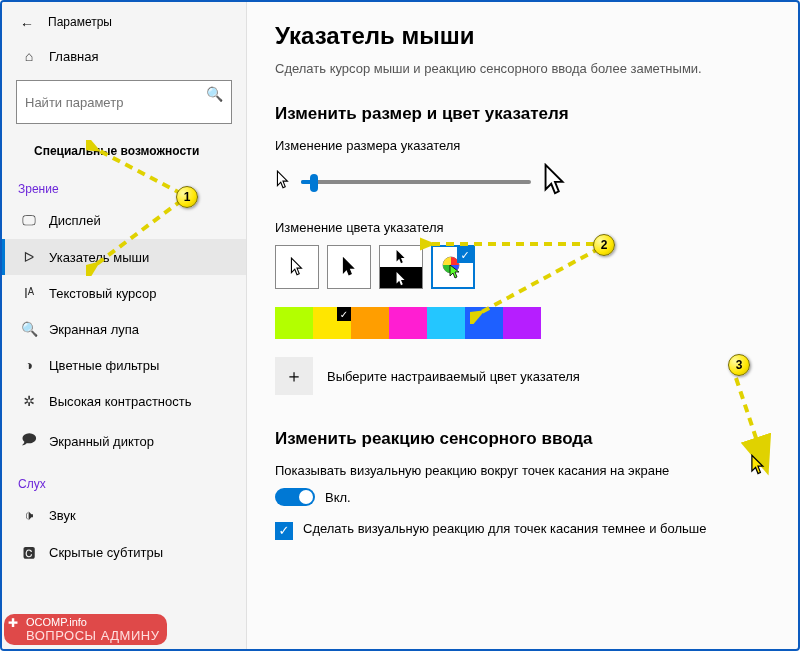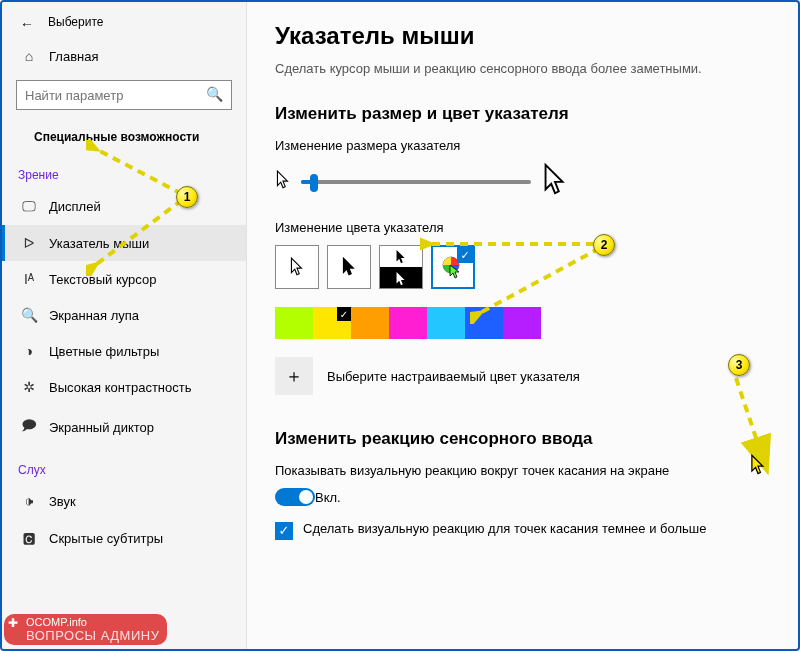--- a/index.html
+++ b/index.html
@@ -4,21 +4,21 @@
 <style>
 * { box-sizing: border-box; margin: 0; padding: 0; }
 body { font-family: "Segoe UI", Arial, sans-serif; font-size: 13px; color: #000; background: #fff; width: 800px; height: 651px; overflow: hidden; position: relative; }
 .window { display: flex; width: 100%; height: 100%; border: 2px solid #0b5bbf; border-radius: 4px; overflow: hidden; background: #fbfbfb; }
 .sidebar { width: 245px; background: #f5f5f5; border-right: 1px solid #e0e0e0; display: flex; flex-direction: column; padding-top: 4px; overflow: hidden; }
 .sb-top { display: flex; align-items: center; gap: 14px; padding: 8px 14px 8px 18px; }
 .sb-top .back { font-size: 14px; }
 .sb-title { font-size: 12px; }
 .home-row { display: flex; align-items: center; gap: 12px; padding: 10px 16px; }
 .search { margin: 6px 14px 10px 14px; position: relative; }
-.search input { width: 100%; height: 30px; padding: 4px 28px 4px 8px; border: 1px solid #888; background: #fff; font-size: 13px; outline: none; }
+.search input { width: 100%; height: 44px; padding: 4px 28px 4px 8px; border: 1px solid #888; background: #fff; font-size: 13px; outline: none; }
 .search .mag { position: absolute; right: 8px; top: 6px; font-size: 14px; color: #444; }
 .cat-head { padding: 10px 32px; font-size: 12px; font-weight: 600; color: #000; }
 .group-label { padding: 14px 16px 6px 16px; font-size: 12px; color: #6d28d9; }
 .nav-item { display: flex; align-items: center; gap: 12px; padding: 10px 16px; cursor: pointer; font-size: 13px; border-left: 3px solid transparent; }
 .nav-item.active { background: #e7e7e7; border-left: 3px solid #0078d4; }
 .nav-item .ico { width: 16px; text-align: center; font-size: 14px; color: #333; }
 .content { flex: 1; padding: 20px 28px 0 28px; overflow-y: auto; }
 h1 { font-weight: 600; font-size: 24px; margin-bottom: 10px; }
 .sub { color: #555; font-size: 13px; margin-bottom: 26px; line-height: 1.4; max-width: 440px;}
 h2 { font-weight: 600; font-size: 17px; margin-bottom: 14px; }
@@ -35,42 +35,42 @@
 .color-opt.selected { border: 2px solid #0078d4; }
 .color-opt .check { position:absolute; top:0; right:0; width:16px; height:16px; background:#0078d4; color:#fff; font-size:11px; display:flex; align-items:center; justify-content:center;}
 .half-bw { width:100%; height:100%; background: linear-gradient(#fff 50%, #000 50%); position:relative;}
 .half-bw .ctop, .half-bw .cbot { position:absolute; left:50%; transform:translateX(-50%);}
 .half-bw .ctop{ top:3px;} .half-bw .cbot{ bottom:1px;}
 .rec-colors { display:flex; margin-bottom: 18px;}
 .rec-colors .sw { width:38px; height:32px; cursor:pointer; position:relative;}
 .rec-colors .sw .ck{ position:absolute; top:0; right:0; width:14px; height:14px; background:#000; color:#fff; font-size:10px; display:flex; align-items:center; justify-content:center;}
 .add-row { display:flex; align-items:center; gap:14px; margin-bottom:34px;}
 .add-btn { width:38px; height:38px; background:#ececec; display:flex; align-items:center; justify-content:center; font-size:18px; cursor:pointer;}
-.toggle-row { display:flex; align-items:center; margin:10px 0 14px 0;}
+.toggle-row { display:flex; align-items:center; gap:10px; margin:10px 0 14px 0;}
 .toggle { width:40px; height:18px; background:#0078d4; border-radius:10px; position:relative; cursor:pointer;}
 .toggle .knob { position:absolute; right:2px; top:2px; width:14px; height:14px; background:#fff; border-radius:50%;}
 .cb-row { display:flex; align-items:flex-start; gap:10px; max-width:440px; line-height:1.4;}
 .cb { width:18px; height:18px; border:1px solid #0078d4; background:#0078d4; color:#fff; display:flex; align-items:center; justify-content:center; font-size:13px; flex-shrink:0; margin-top:2px;}
 
 .ann-badge { position:absolute; width:22px; height:22px; border-radius:50%; background: radial-gradient(circle at 30% 30%, #fffca0, #ffe600 60%, #c9b800); border:1px solid #7a6f00; box-shadow:1px 1px 3px rgba(0,0,0,.4); display:flex; align-items:center; justify-content:center; font-weight:bold; font-size:12px; z-index:10;}
 .ann-arrow { position:absolute; z-index:9; }
 .watermark { position:absolute; left:4px; bottom:6px; background: rgba(214,0,0,.7); color:#fff; font-size:11px; padding:2px 8px 2px 22px; border-radius:10px; z-index:12;}
 .watermark::before{ content:"✚"; position:absolute; left:4px; top:2px; color:#fff; font-size:12px;}
 .watermark .sub2{ display:block; font-size:13px; letter-spacing:.5px; color:#ffdede;}
 .cur3{position:absolute; right:34px; bottom:172px; z-index:11;}
 </style>
 </head>
 <body>
 
 <div class="window">
 
   <div class="sidebar">
     <div class="sb-top">
       <span class="back">←</span>
-      <span class="sb-title">Выберите</span>
+      <span class="sb-title">Параметры</span>
     </div>
     <div class="home-row nav-item">
       <span class="ico">⌂</span>
       <span>Главная</span>
     </div>
     <div class="search">
       <input type="text" placeholder="Найти параметр" style="">
       <span class="mag">🔍</span>
     </div>
     <div class="cat-head">Специальные возможности</div>

